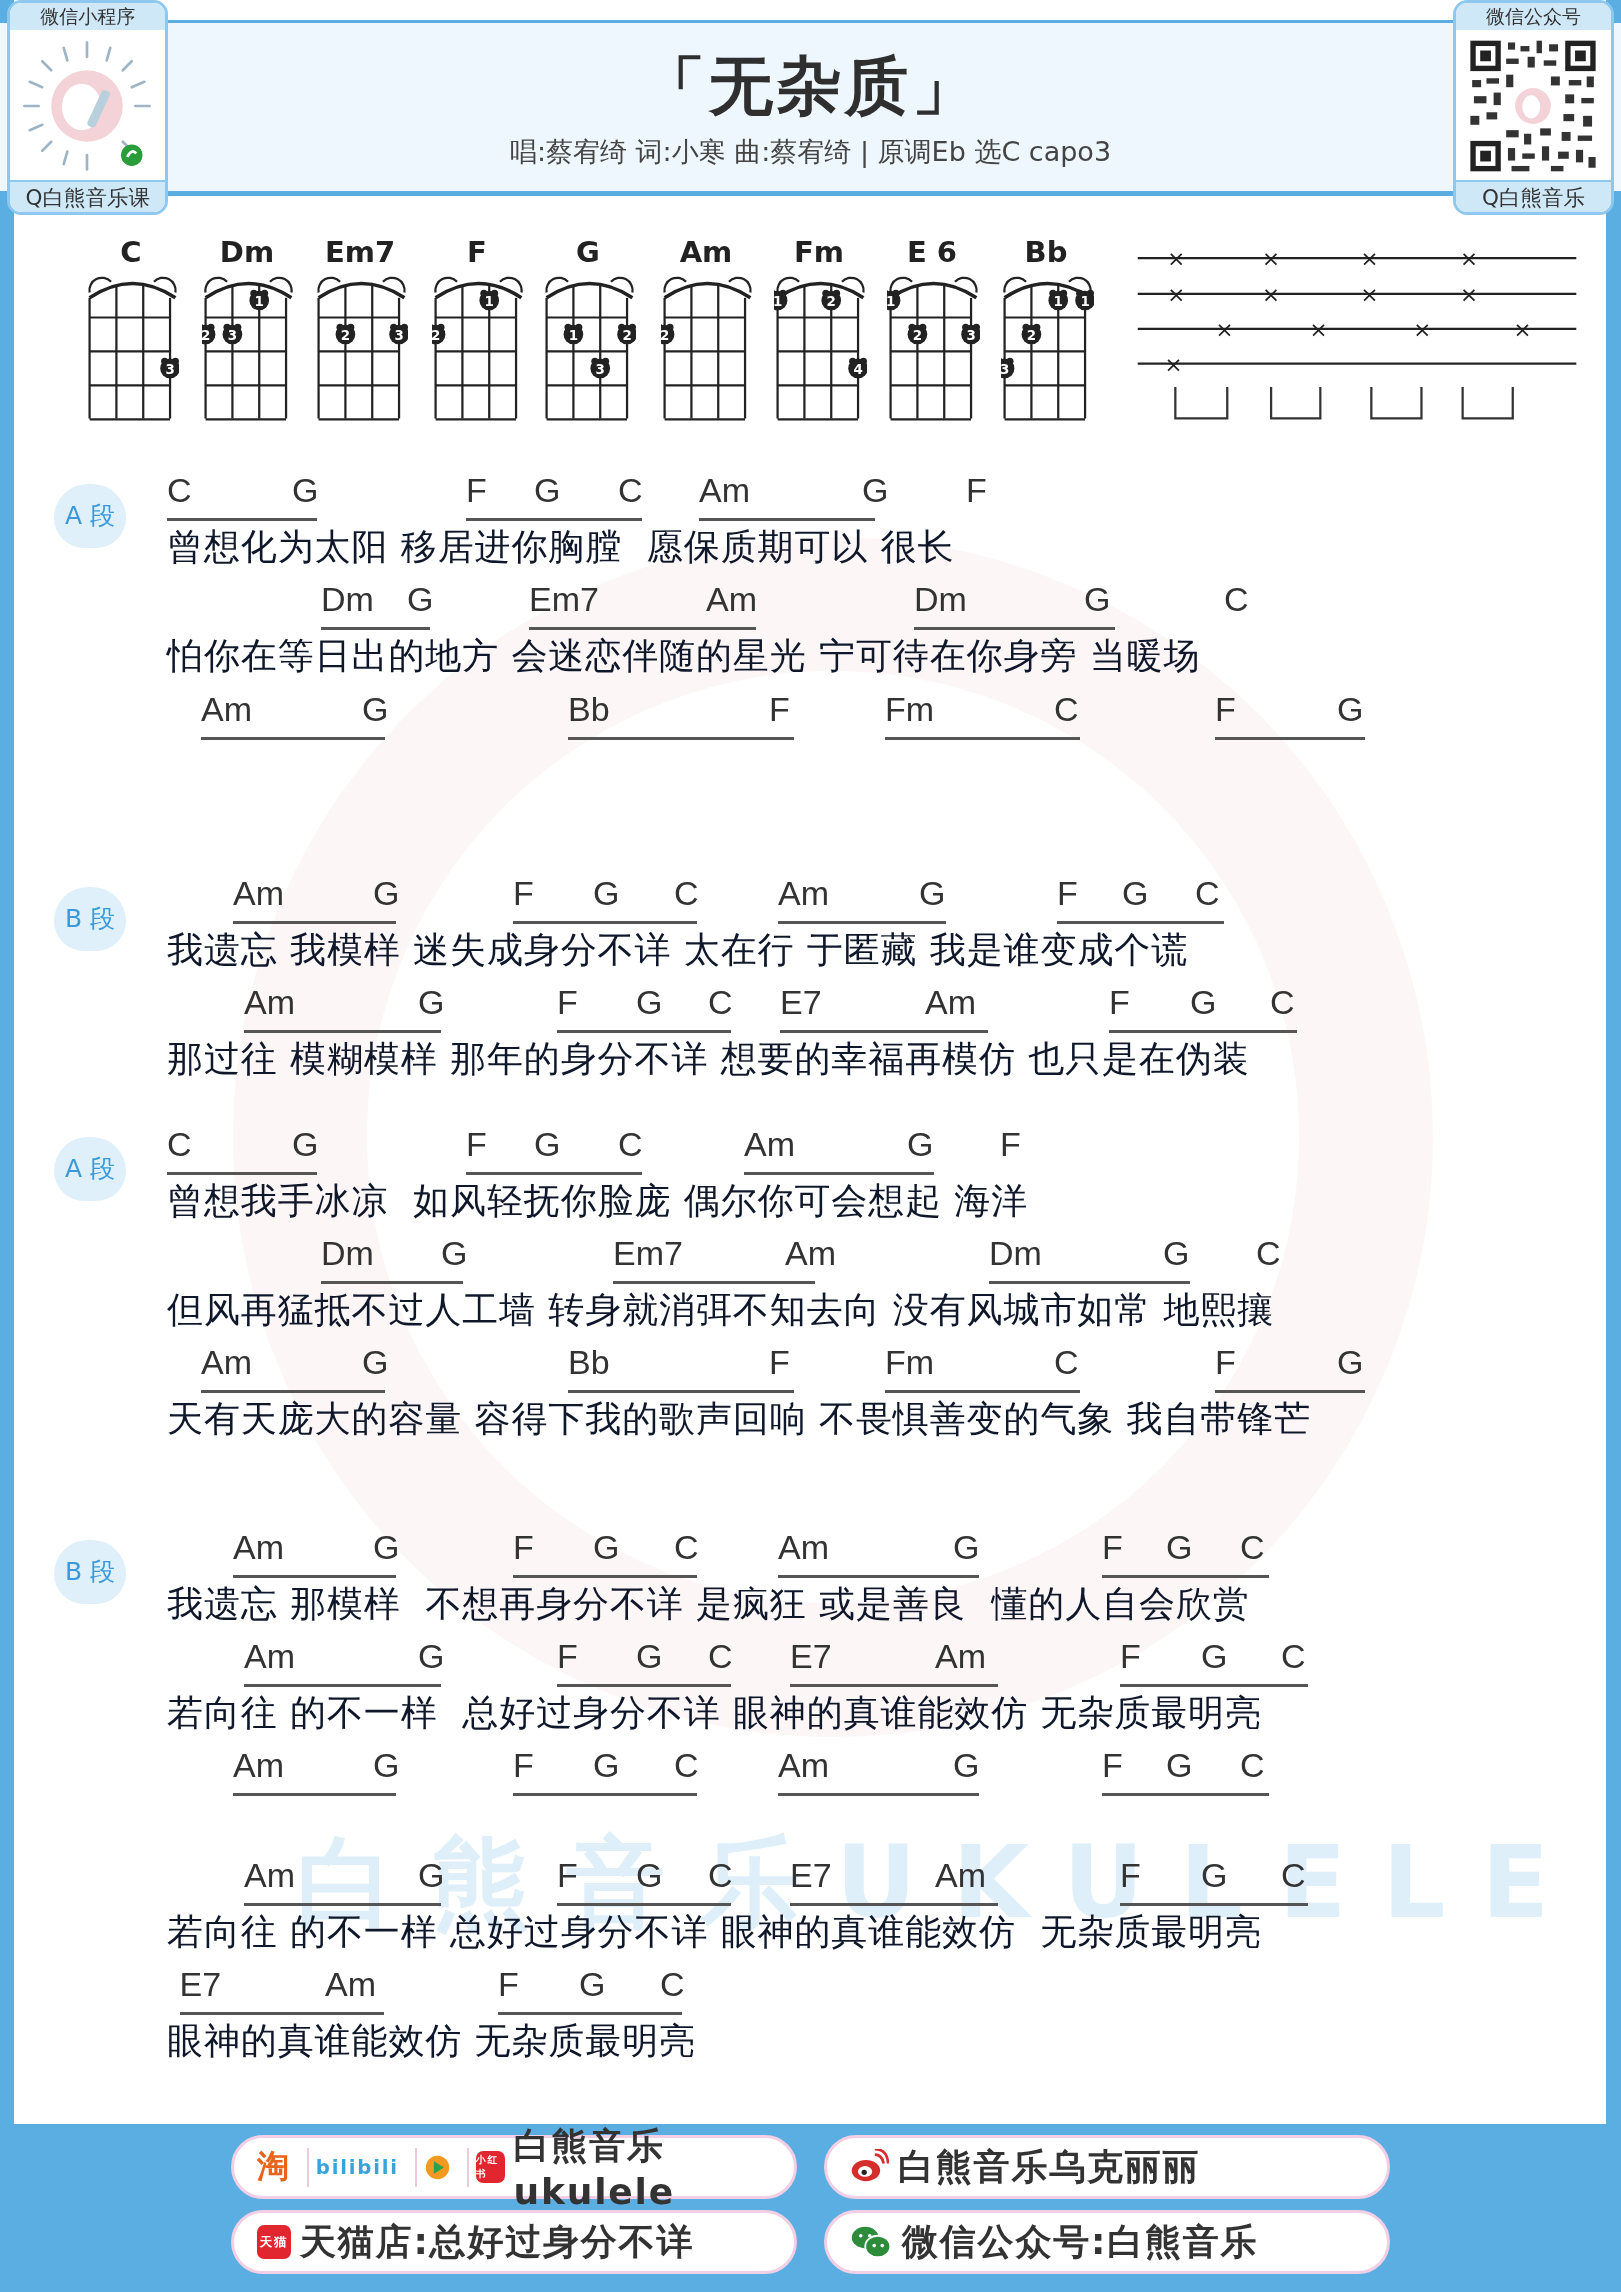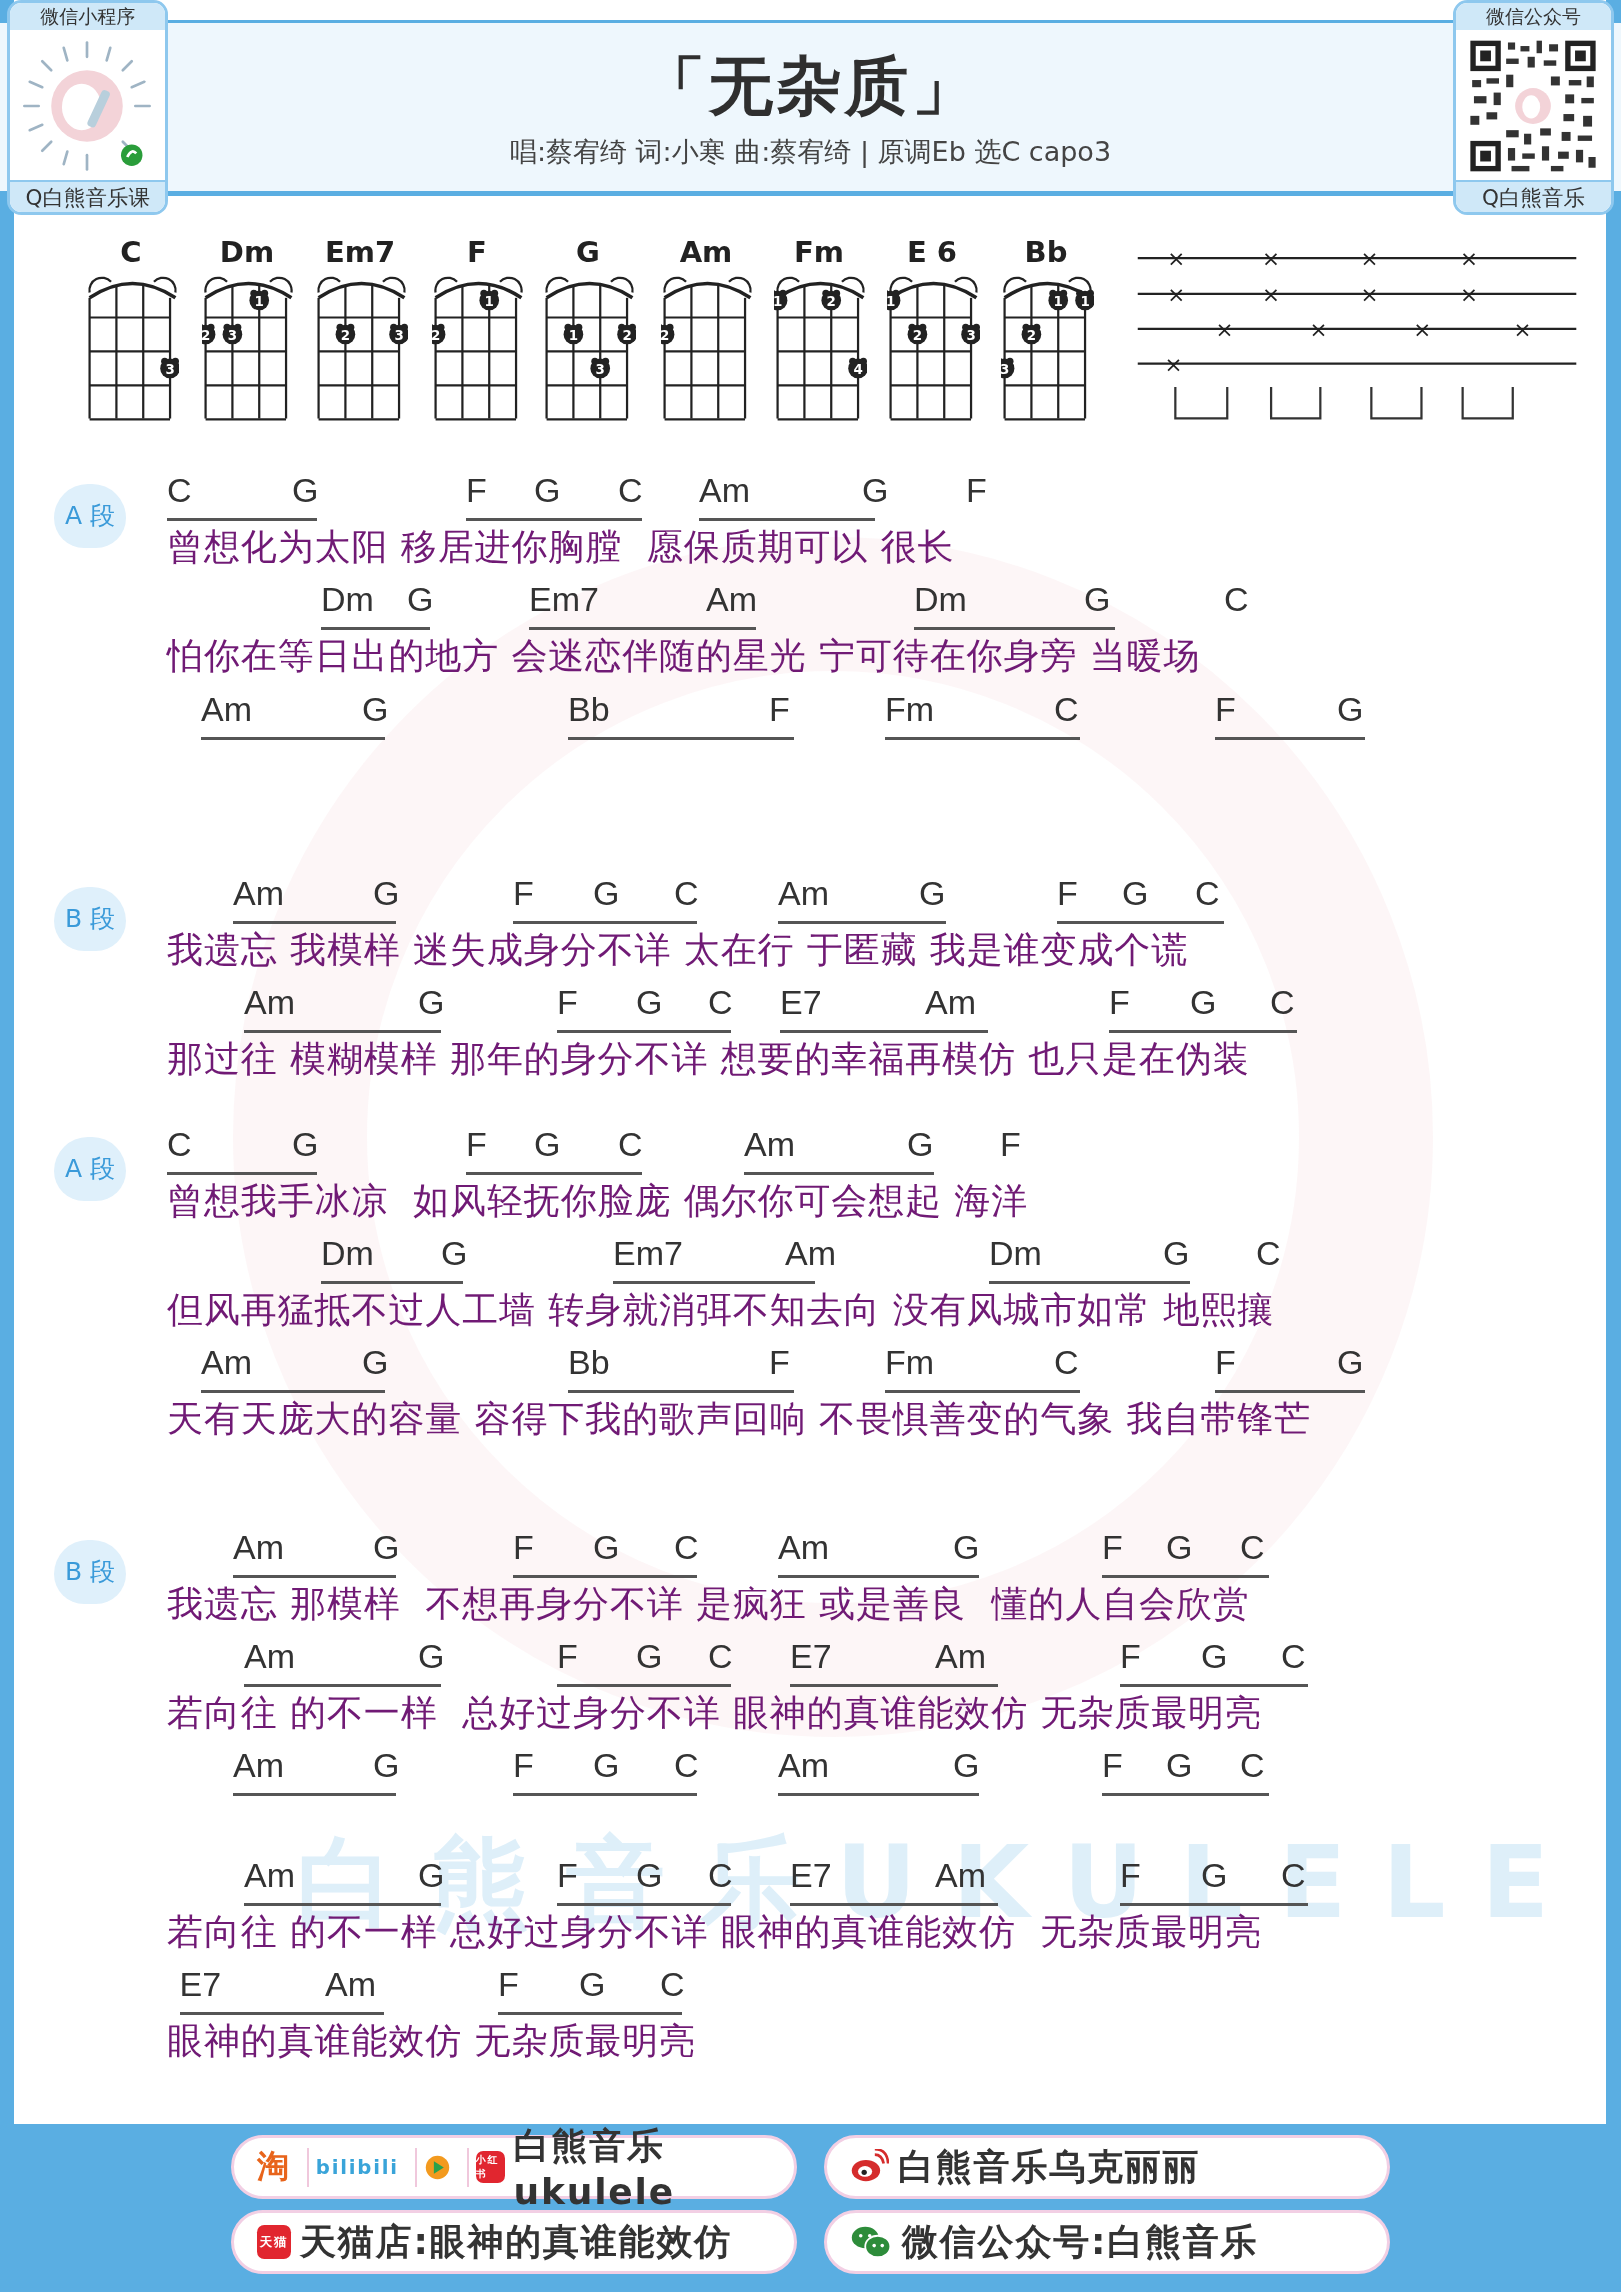--- a/index.html
+++ b/index.html
@@ -55,21 +55,21 @@
       color: #3a9ad9; font-size: 25px; text-align: center; line-height: 64px;
     }
     .line { position: absolute; left: 167px; height: 111px; width: 1254px; }
     .chord-row { position: absolute; top: 0; left: 0; height: 50px; width: 100%; }
     .ch {
       position: absolute; top: 0; font-size: 34px; color: #333; white-space: nowrap;
       font-family: "Liberation Sans", sans-serif;
     }
     .ul { position: absolute; top: 47px; height: 2.7px; background: #555; }
     .lyric {
-      position: absolute; top: 52px; left: 0; font-size: 36px; color: #701a75; white-space: pre;
+      position: absolute; top: 52px; left: 0; font-size: 36px; color: #0f172a; white-space: pre;
       letter-spacing: 0.9px;
     }
     
     .wm-circle {
       position: absolute; left: 233px; top: 537px; width: 1200px; height: 1200px;
       border-radius: 50%; border: 134px solid rgba(240,180,190,0.12);
     }
     .wm-text {
       position: absolute; left: 296px; top: 1818px; font-size: 99px; color: rgba(90,174,226,0.2);
       letter-spacing: 36px; font-weight: bold; white-space: nowrap;
@@ -694,21 +694,21 @@
         <circle cx="15" cy="15" r="13" fill="#f39a1e"></circle>
         <path d="M11 8 L22 15 L11 22 Z" fill="#2aa14b"></path>
       </svg>
   </span>
   <span class="sep"></span>
   <span class="ic" style="background:#e1262f;color:#fff;font-size:9.9px;width:32px;height:32px;border-radius:7.2px;">小红书</span>
   <span>白熊音乐ukulele</span>
 </div>
 <div class="pill" style="left:231px; top:2210px; width:566px;">
   <span class="ic" style="background:#e1262f;color:#fff;font-size:12.5px;width:34px;height:34px;border-radius:7.2px;">天猫</span>
-  <span>天猫店:眼神的真谁能效仿</span>
+  <span>天猫店:总好过身分不详</span>
 </div>
 <div class="pill" style="left:824px; top:2135px; width:566px;">
   <span class="ic">
     <svg width="39" height="36" viewBox="0 0 44 40">
         <ellipse cx="18" cy="24" rx="16" ry="12" fill="#d52c2c"></ellipse>
         <ellipse cx="17" cy="25" rx="8" ry="6" fill="#fff"></ellipse>
         <circle cx="16" cy="26" r="3" fill="#222"></circle>
         <path d="M28 6 q8 0 10 10" stroke="#d52c2c" stroke-width="3" fill="none"></path>
         <path d="M28 0 q14 0 15 16" stroke="#d52c2c" stroke-width="3" fill="none"></path>
       </svg>

